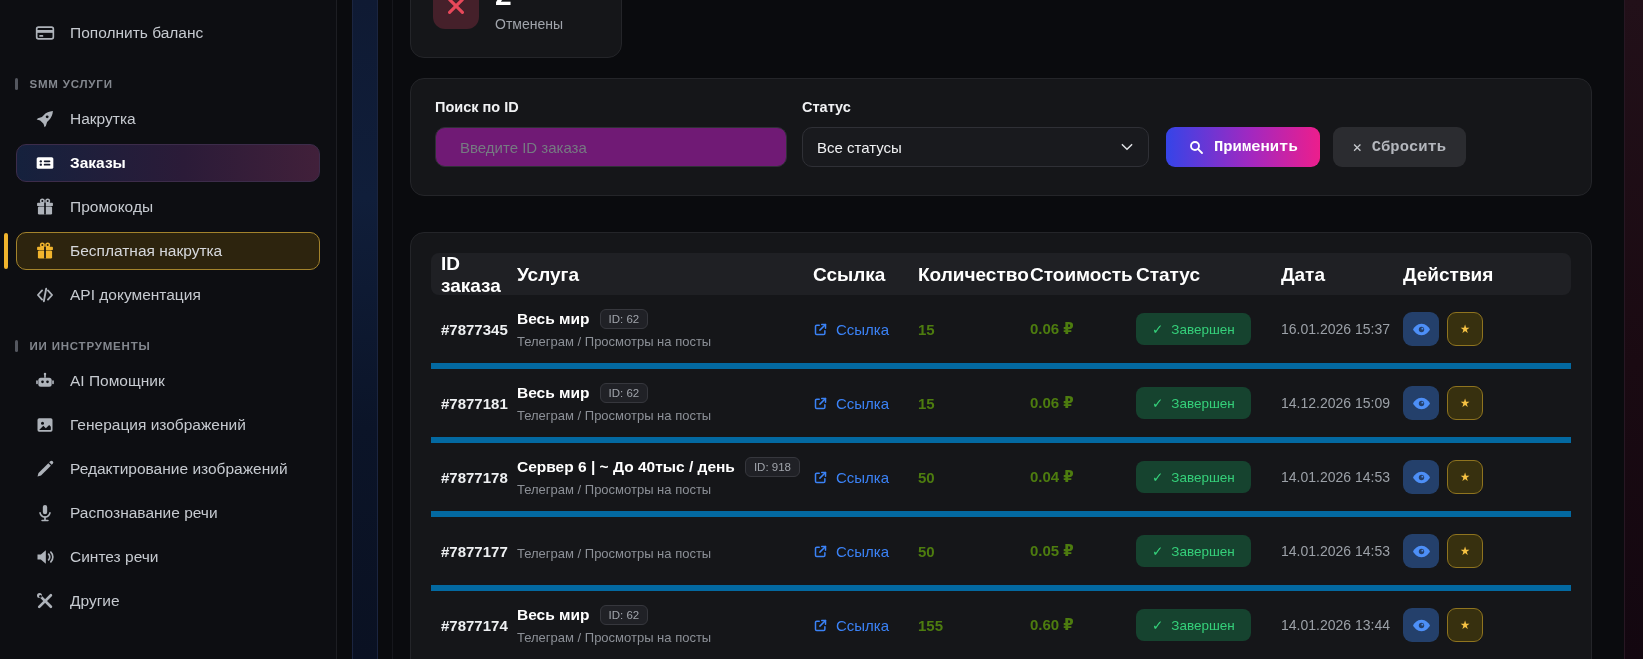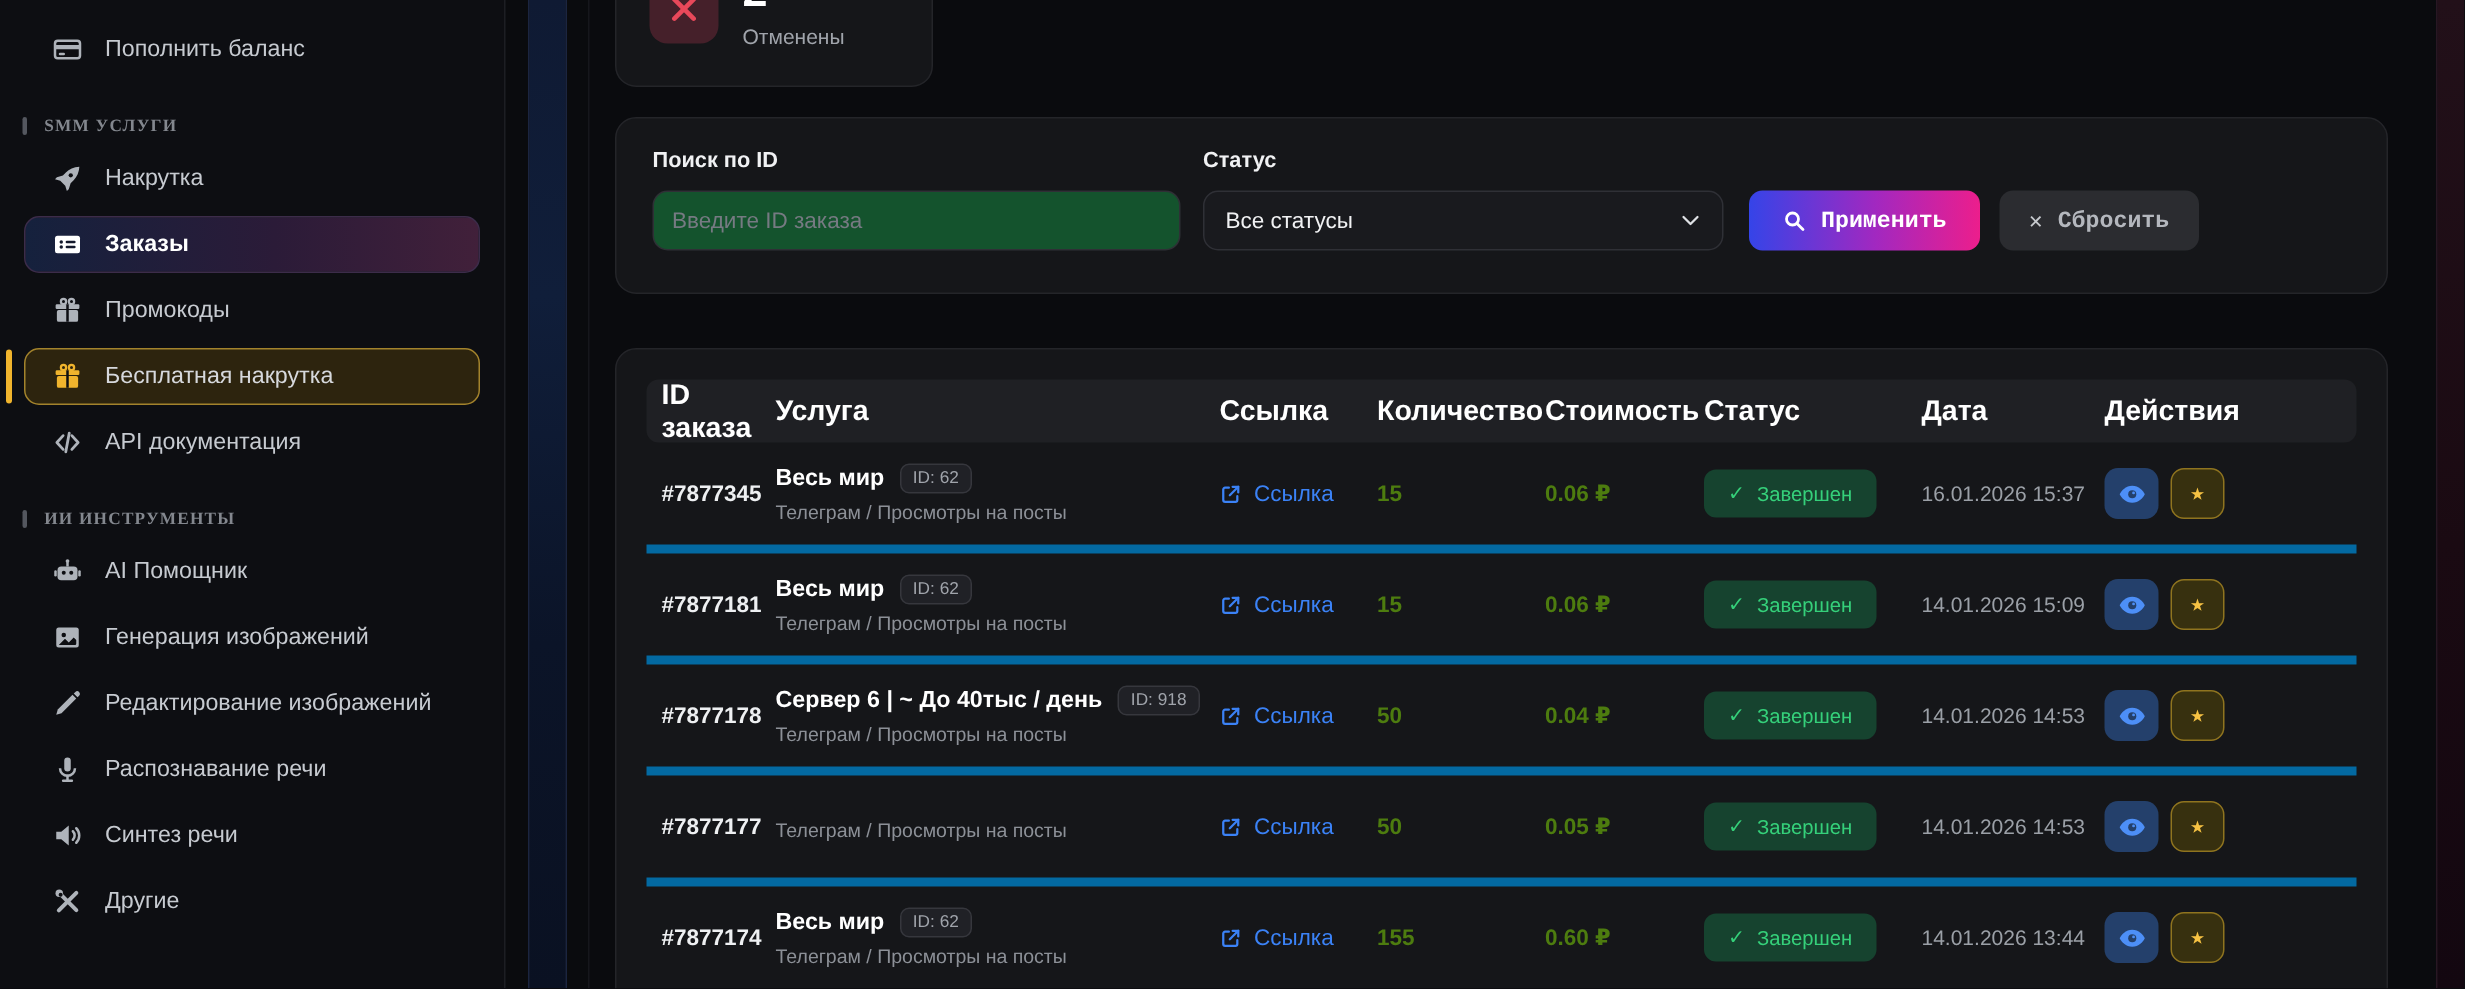--- a/index.html
+++ b/index.html
@@ -14,21 +14,21 @@
   .side-item .icon{width:22px;height:20px;display:flex;align-items:center;justify-content:center;color:#aeb3ba;}
   .side-item .icon svg{width:20px;height:20px;}
   .side-item.active{background:linear-gradient(90deg,#15213d 0%,#2b1b38 55%,#41203a 100%);
                     border-color:#3c2c4a;color:#ffffff;font-weight:bold;}
   .side-item.active .icon{color:#ffffff;}
   .side-item.highlight{background:#2d240e;border-color:#a3832c;color:#d6d8dc;}
   .side-item.highlight .icon{color:#f0b42d;}
   .side-item.highlight::before{content:'';position:absolute;left:-13px;top:0;bottom:0;width:4px;
                                border-radius:2px;background:#f0b42d;}
   .side-section{display:flex;align-items:center;margin:26px 16px 10px 15px;color:#83878e;
-                font-size:11.5px;font-weight:bold;letter-spacing:.8px;font-family:Liberation Serif, serif;}
+                font-size:11.5px;font-weight:bold;letter-spacing:.8px;}
   .side-section .bar{width:2.5px;height:12px;background:#54575f;border-radius:2px;margin-right:12px;}
   
   .gutter{position:absolute;left:338px;top:0;bottom:0;width:54px;background:#0a0b0e;border-right:1px solid #16171c;}
   .accent-strip{position:absolute;left:14px;top:0;bottom:0;width:24px;
                 background:linear-gradient(180deg,#0f1a33 0%,#101e3a 30%,#0b1428 65%,#0a1122 100%);
                 border-left:1px solid #1b2540;border-right:1px solid #1b2540;}
   
   .main{position:absolute;left:393px;right:0;top:0;bottom:0;}
   .right-strip{position:absolute;right:0;top:0;bottom:0;width:18px;
                background:linear-gradient(180deg,#221019 0%,#1a0a12 55%,#130710 100%);
@@ -40,22 +40,22 @@
   .stat-icon{width:46px;height:46px;border-radius:12px;background:#45202a;flex:none;
              display:flex;align-items:center;justify-content:center;color:#e8485a;}
   .stat-icon svg{width:22px;height:22px;}
   .stat-value{font-size:30px;font-weight:bold;color:#ffffff;line-height:1;}
   .stat-label{font-size:14px;color:#a0a4ab;margin-top:6px;}
   
   .filter-card{margin-top:20px;padding:20px 24px 28px;display:flex;align-items:flex-end;}
   .fgroup label{display:block;font-size:14.5px;font-weight:bold;color:#f0f1f3;margin-bottom:12px;}
   .search-group{width:352px;}
   .status-group{width:347px;margin-left:15px;}
-  .text-input{width:100%;height:40px;box-sizing:border-box;background:#14532d;border:1px solid #2f3036;
-              border-radius:10px;color:#e8eaed;font-size:15px;padding:0 12px;outline:none;
+  .text-input{width:100%;height:40px;box-sizing:border-box;background:#701a75;border:1px solid #2f3036;
+              border-radius:10px;color:#e8eaed;font-size:15px;padding:0 24px;outline:none;
               font-family:inherit;}
   .text-input::placeholder{color:#767a82;}
   .select-box{height:40px;box-sizing:border-box;background:#191a1e;border:1px solid #2f3036;border-radius:10px;
               display:flex;align-items:center;justify-content:space-between;padding:0 14px;
               color:#f0f1f3;font-size:15px;cursor:pointer;}
   .select-box .chev{color:#dfe1e5;display:flex;}
   .select-box .chev svg{width:14px;height:14px;}
   button{font-family:Liberation Mono, monospace;border:none;cursor:pointer;}
   .apply-btn{height:40px;margin-left:17px;padding:0 22px;border-radius:9px;color:#fff;font-size:15.5px;
              font-weight:bold;display:inline-flex;align-items:center;gap:10px;
@@ -356,21 +356,21 @@
       <span>Ссылка</span>
     </div>
     <div class="cell bold">15</div>
     <div class="cell bold">0.06 ₽</div>
     <div class="cell">
       <span class="status-pill">
         <span class="ck">✓</span>
         <span>Завершен</span>
       </span>
     </div>
-    <div class="cell date">14.01.2026 15:09</div>
+    <div class="cell date">14.12.2026 15:09</div>
     <div class="cell actions">
       <button class="act eye">
         <svg viewBox="0 0 24 24">
           <path fill="currentColor" d="M12 4.8C6.6 4.8 2.7 9.1 1.4 12c1.3 2.9 5.2 7.2 10.6 7.2S21.3 14.9 22.6 12C21.3 9.1 17.4 4.8 12 4.8z"></path>
           <circle cx="12" cy="12" r="3.4" fill="#24406b"></circle>
                     <circle cx="13.1" cy="10.9" r="1.2" fill="currentColor"></circle>
                   </svg>
       </button>
       <button class="act star">
                   <span class="star-glyph">★</span>

